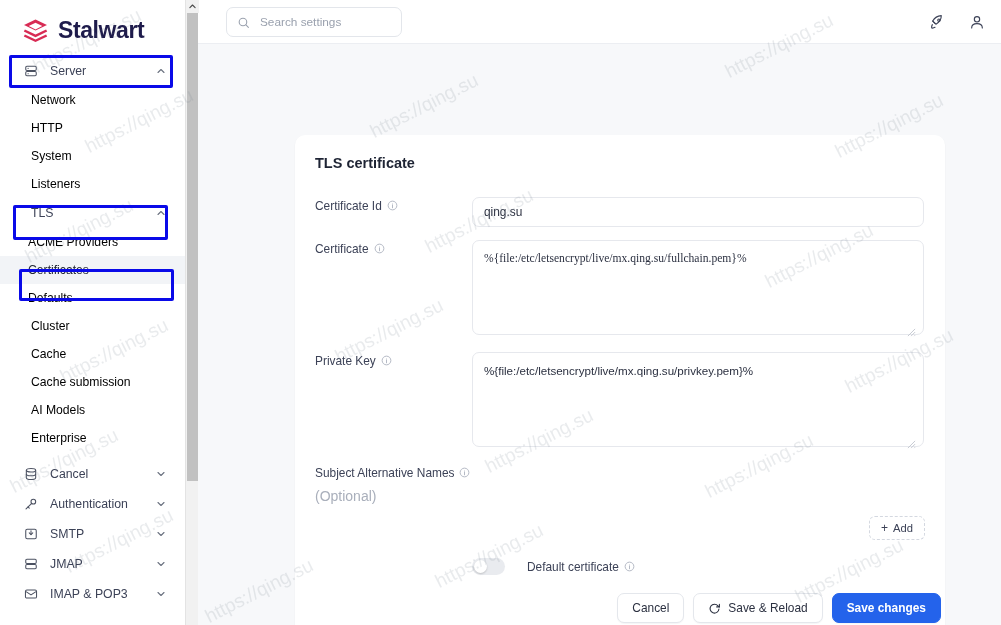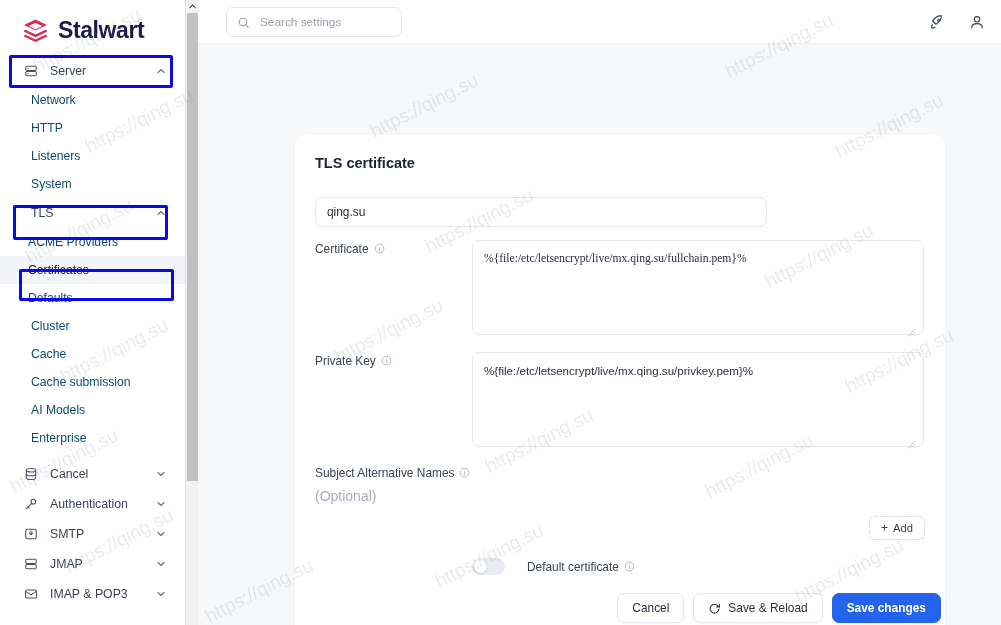--- a/index.html
+++ b/index.html
@@ -57,21 +57,21 @@
   .nav-group .gicon { width: 14px; height: 14px; flex: none; color: #4b5161; }
   .nav-group .glabel { flex: 1; }
   .nav-group .chev { width: 12px; height: 12px; margin-right: 18px; color: #6b7280; flex:none; }
 
   .nav-item {
     display: flex;
     align-items: center;
     height: 28px;
     padding-left: 31px;
     font-size: 12.2px;
-    color: #0c4a6e;
+    color: #000000;
     cursor: pointer;
   }
   .nav-item.sub { padding-left: 28px; }
   .nav-item.active { background: #f2f4f7; color: #222735; }
 
   
   .hl {
     position: absolute;
     border: 3px solid #0a0ae8;
     border-radius: 2px;
@@ -344,24 +344,24 @@
         </span>
       </div>
 
       <div class="nav-item">
         <span>Network</span>
       </div>
       <div class="nav-item">
         <span>HTTP</span>
       </div>
       <div class="nav-item">
+        <span>System</span>
+      </div>
+      <div class="nav-item">
         <span>Listeners</span>
-      </div>
-      <div class="nav-item">
-        <span>System</span>
       </div>
 
       <div class="nav-group" style="padding-left:31px;">
         <span class="glabel">TLS</span>
         <span class="chev">
           <svg viewBox="0 0 24 24" fill="none" stroke="currentColor" stroke-width="2.2" stroke-linecap="round" stroke-linejoin="round">
               <polyline points="6 15 12 9 18 15"></polyline>
             </svg>
         </span>
       </div>
@@ -513,20 +513,30 @@
       </span>
     </div>
   </div>
 
   <div class="main">
     <div class="card">
 
       <div class="card-title">TLS certificate</div>
 
       <div class="field" style="top:62px;">
+        <div class="field-label">
+          <span>Certificate Id</span>
+          <span class="info">
+            <svg viewBox="0 0 24 24" fill="none" stroke="currentColor" stroke-width="2">
+                <circle cx="12" cy="12" r="9.5"></circle>
+                <line x1="12" y1="10.5" x2="12" y2="17" stroke-linecap="round"></line>
+                <circle cx="12" cy="7.2" r="0.9" fill="currentColor" stroke="none"></circle>
+              </svg>
+          </span>
+        </div>
         <input class="text-input" type="text" value="qing.su" style="">
       </div>
 
       <div class="field" style="top:105px;">
         <div class="field-label">
           <span>Certificate</span>
           <span class="info">
             <svg viewBox="0 0 24 24" fill="none" stroke="currentColor" stroke-width="2">
                 <circle cx="12" cy="12" r="9.5"></circle>
                 <line x1="12" y1="10.5" x2="12" y2="17" stroke-linecap="round"></line>

